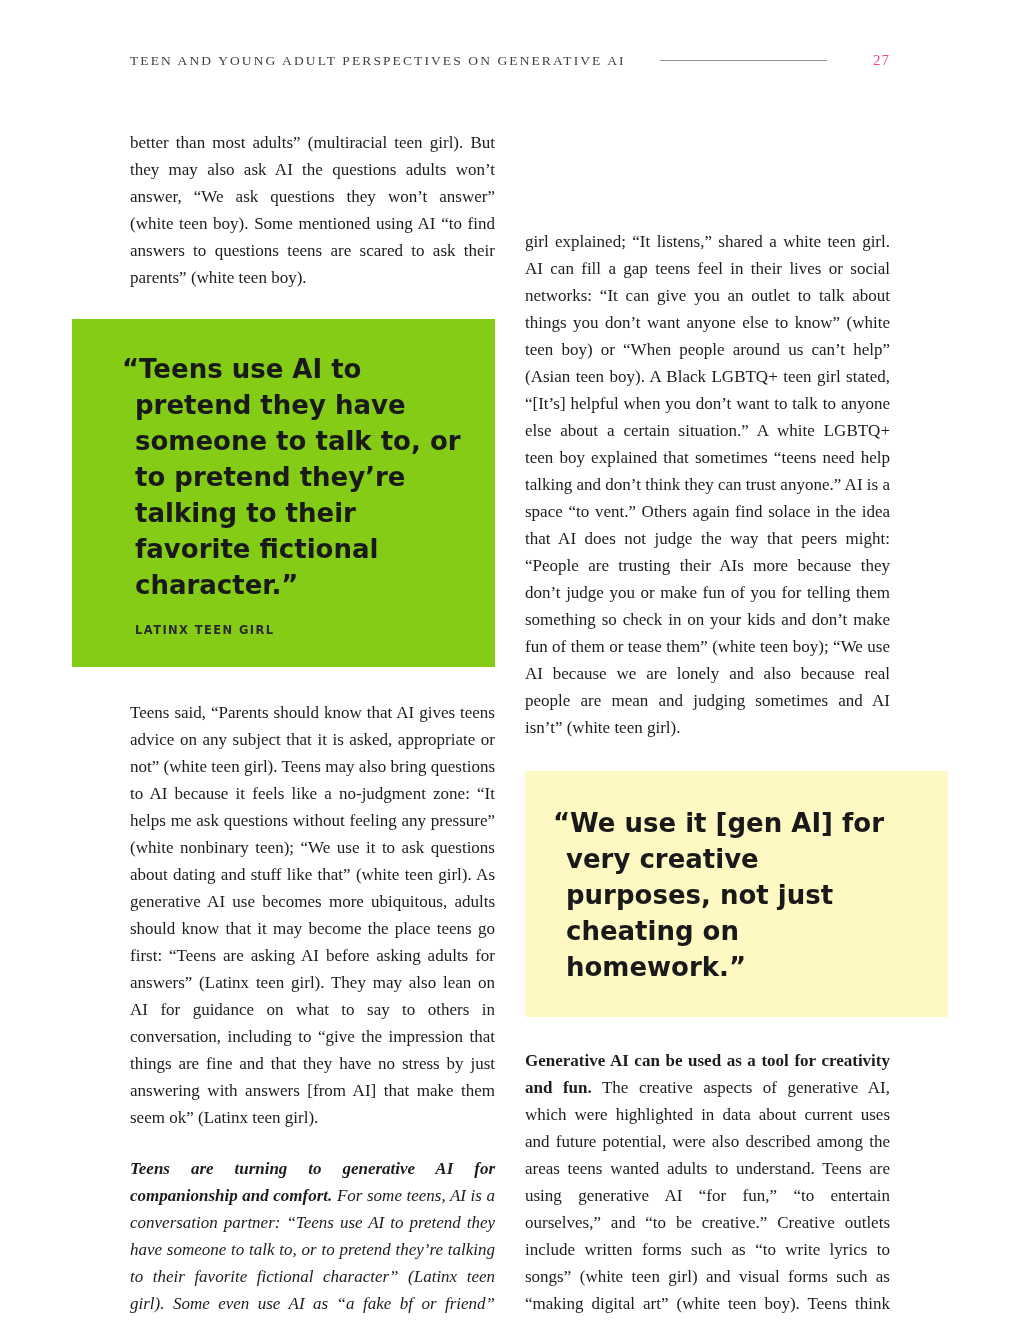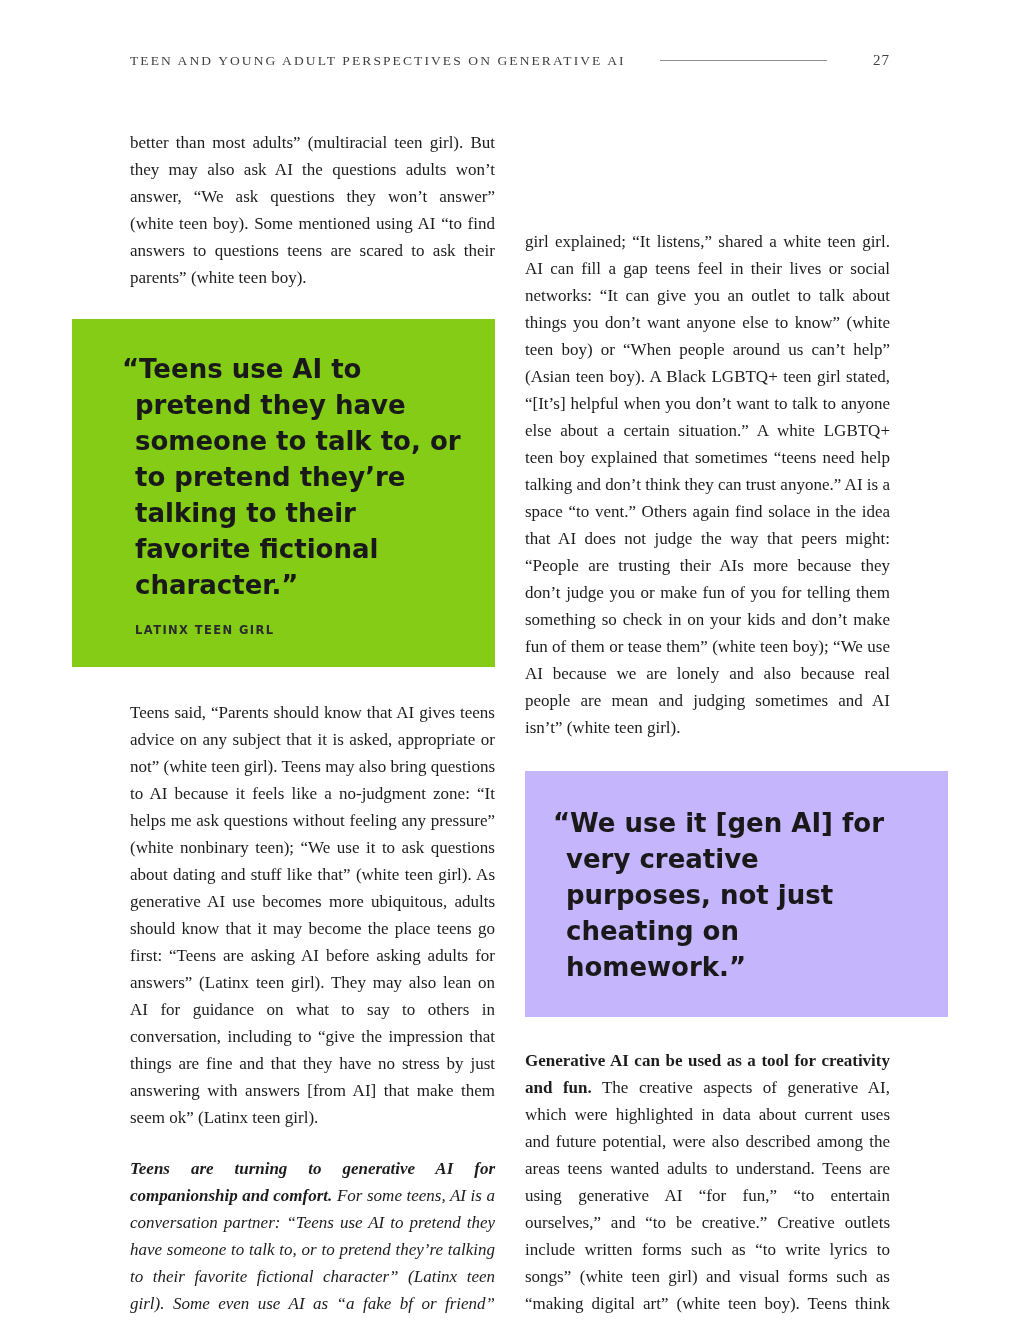--- a/index.html
+++ b/index.html
@@ -33,21 +33,21 @@
   }
   .header-rule {
     flex: 1;
     height: 1px;
     background: #8f8f8f;
     margin: 0 46px 0 34px;
   }
   .header-page-number {
     font-size: 15px;
     letter-spacing: 1px;
-    color: #404040;
+    color: #ec4899;
   }
   
   .content {
     display: flex;
     gap: 30px;
     padding: 60px 58px 0 58px;
     align-items: flex-end;
   }
   .col {
     flex: 1;
@@ -120,21 +120,21 @@
       </div>
 
       <p class="body-text">Teens said, “Parents should know that AI gives teens advice on any subject that it is asked, appropriate or not” (white teen girl). Teens may also bring questions to AI because it feels like a no-judgment zone: “It helps me ask questions without feeling any pressure” (white nonbinary teen); “We use it to ask questions about dating and stuff like that” (white teen girl). As generative AI use becomes more ubiquitous, adults should know that it may become the place teens go first: “Teens are asking AI before asking adults for answers” (Latinx teen girl). They may also lean on AI for guidance on what to say to others in conversation, including to “give the impression that things are fine and that they have no stress by just answering with answers [from AI] that make them seem ok” (Latinx teen girl).</p>
 
       <p class="body-text"><span class="lead-in">Teens are turning to generative AI for companionship and comfort.</span><span> For some teens, AI is a conversation partner: “Teens use AI to pretend they have someone to talk to, or to pretend they’re talking to their favorite fictional character” (Latinx teen girl). Some even use AI as “a fake bf or friend” (white teen girl). “That robot makes me feel important,” a white LGBTQ+ teen</span></p>
     </div>
 
     <div class="col">
       <p class="body-text">girl explained; “It listens,” shared a white teen girl. AI can fill a gap teens feel in their lives or social networks: “It can give you an outlet to talk about things you don’t want anyone else to know” (white teen boy) or “When people around us can’t help” (Asian teen boy). A Black LGBTQ+ teen girl stated, “[It’s] helpful when you don’t want to talk to anyone else about a certain situation.” A white LGBTQ+ teen boy explained that sometimes “teens need help talking and don’t think they can trust anyone.” AI is a space “to vent.” Others again find solace in the idea that AI does not judge the way that peers might: “People are trusting their AIs more because they don’t judge you or make fun of you for telling them something so check in on your kids and don’t make fun of them or tease them” (white teen boy); “We use AI because we are lonely and also because real people are mean and judging sometimes and AI isn’t” (white teen girl).</p>
 
-      <div class="quote-box quote-box-peach" id="peach-box" style="background: #c4b5fd;">
+      <div class="quote-box quote-box-peach" id="peach-box" style="background: #fef9c3;">
         <p class="quote-text">“We use it [gen AI] for very creative purposes, not just cheating on homework.”</p>
       </div>
 
       <p class="body-text"><span class="lead-in">Generative AI can be used as a tool for creativity and fun.</span><span> The creative aspects of generative AI, which were highlighted in data about current uses and future potential, were also described among the areas teens wanted adults to understand. Teens are using generative AI “for fun,” “to entertain ourselves,” and “to be creative.” Creative outlets include written forms such as “to write lyrics to songs” (white teen girl) and visual forms such as “making digital art” (white teen boy). Teens think adults should know that generative AI offers “a way to show my creative style” (white teen boy).</span></p>
     </div>
 
   </div>
 
 </div>
 

